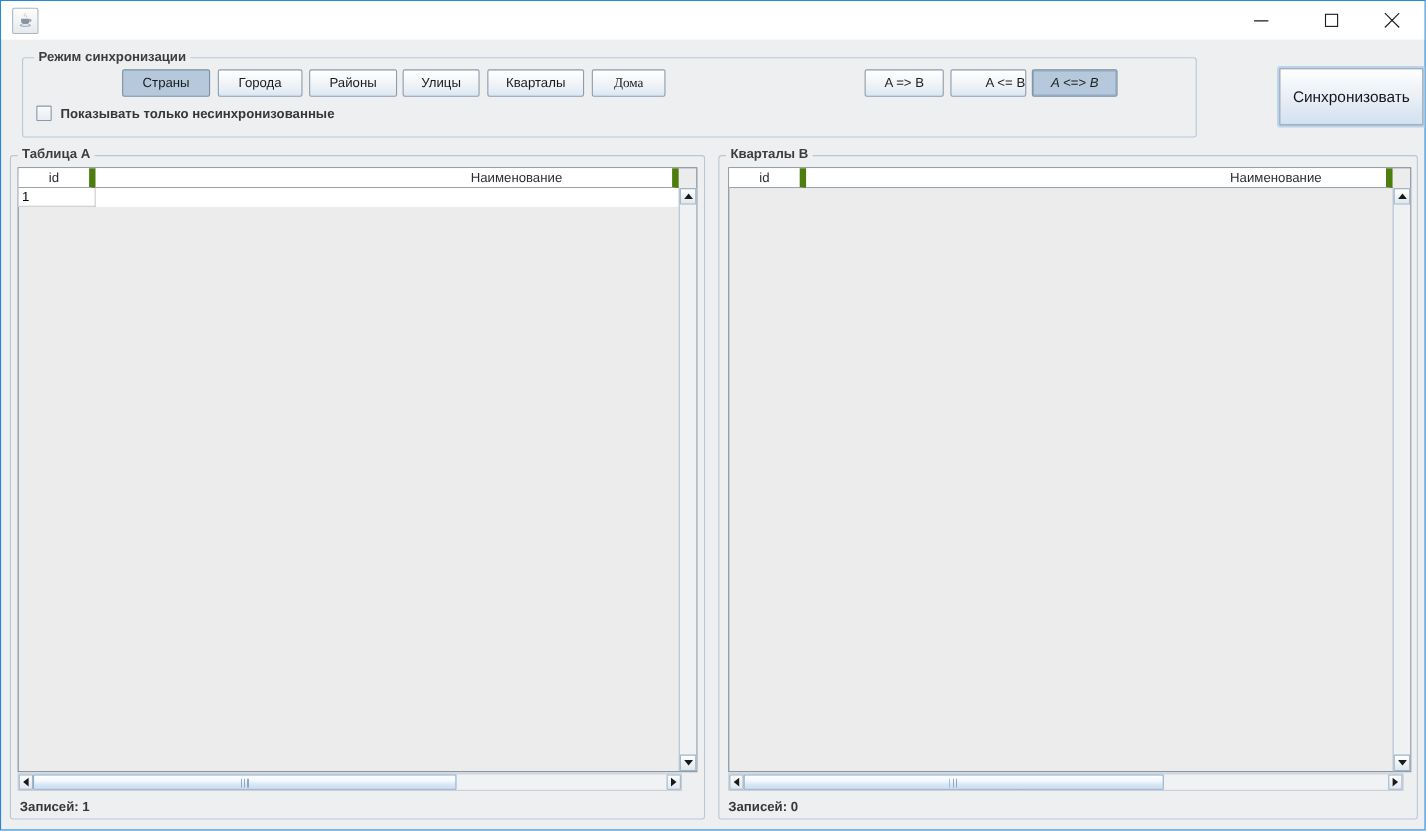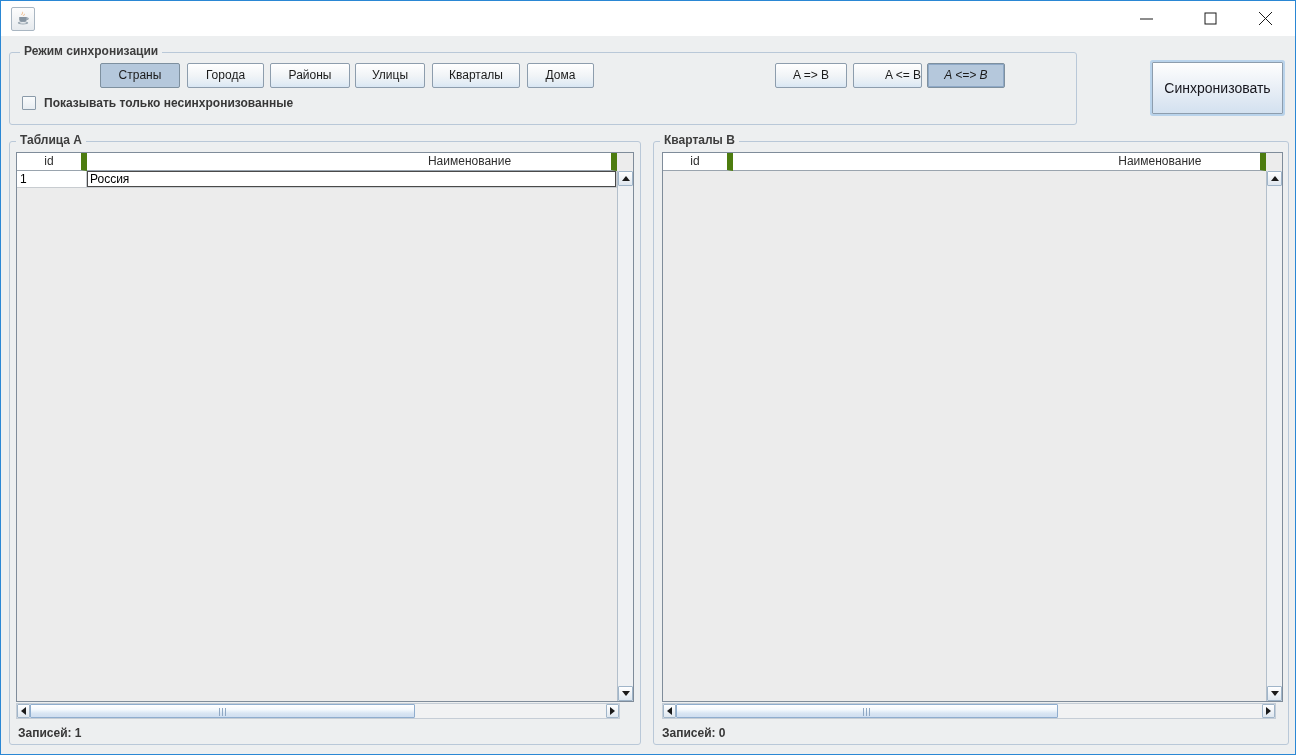--- a/index.html
+++ b/index.html
@@ -169,29 +169,29 @@
     <div class="win-btn" style="left:1241px;">
       <span>
         <svg width="15" height="15" viewBox="0 0 15 15">
             <line x1="1" y1="1" x2="14" y2="14" stroke="#1a1a1a" stroke-width="1"></line>
             <line x1="14" y1="1" x2="1" y2="14" stroke="#1a1a1a" stroke-width="1"></line>
           </svg>
       </span>
     </div>
   </div>
 
-  <div class="group" style="left:8px; top:51px; width:1068px; height:73px;">
+  <div class="group" style="left:19px; top:51px; width:1068px; height:73px;">
     <span class="group-title" style="left:10px;">Режим синхронизации</span>
 
     <button class="btn selected" style="left:90px;  top:10px; width:80px;">Страны</button>
     <button class="btn" style="left:177px; top:10px; width:77px;">Города</button>
     <button class="btn" style="left:260px; top:10px; width:80px;">Районы</button>
     <button class="btn" style="left:345px; top:10px; width:70px;">Улицы</button>
     <button class="btn" style="left:422px; top:10px; width:88px;">Кварталы</button>
-    <button class="btn" style="left:517px; top:10px; width:67px;">Дома</button>
+    <button class="btn" style="left:517px; top:10px; width:67px;font-family:Liberation Serif, serif;">Дома</button>
 
     <button class="btn" style="left:765px; top:10px; width:72px;">A =&gt; B</button>
     <button class="btn" style="left:843px; top:10px; width:69px;padding-left:31px;">A &lt;= B</button>
     <button class="btn selected focus-inner" style="left:917px; top:10px; width:78px;">A &lt;=&gt; B</button>
 
     <button class="btn-sync">Синхронизовать</button>
 
     <div class="cb-row">
       <span class="cb-box"></span>
       <span class="cb-label">Показывать только несинхронизованные</span>
@@ -203,21 +203,20 @@
 
     <div class="table-box" style="left:6px; top:10px; width:618px; height:550px;">
       <div class="thead" style="width:600px;">
         <div class="th th-id">id</div>
         <div class="th th-name" style="width:530px;">
           <span class="th-label">Наименование</span>
         </div>
       </div>
       <div class="trow" style="width:600px;">
         <div class="td td-id">1</div>
-        <div class="td td-name td-focus" style="width:530px;">Россия</div>
       </div>
       <div class="vscroll" style="left:600px;">
         <div class="sb-btn v up">
             <span class="tri tri-up"></span>
           </div>
         <div class="sb-btn v down">
             <span class="tri tri-down"></span>
           </div>
       </div>
     </div>

